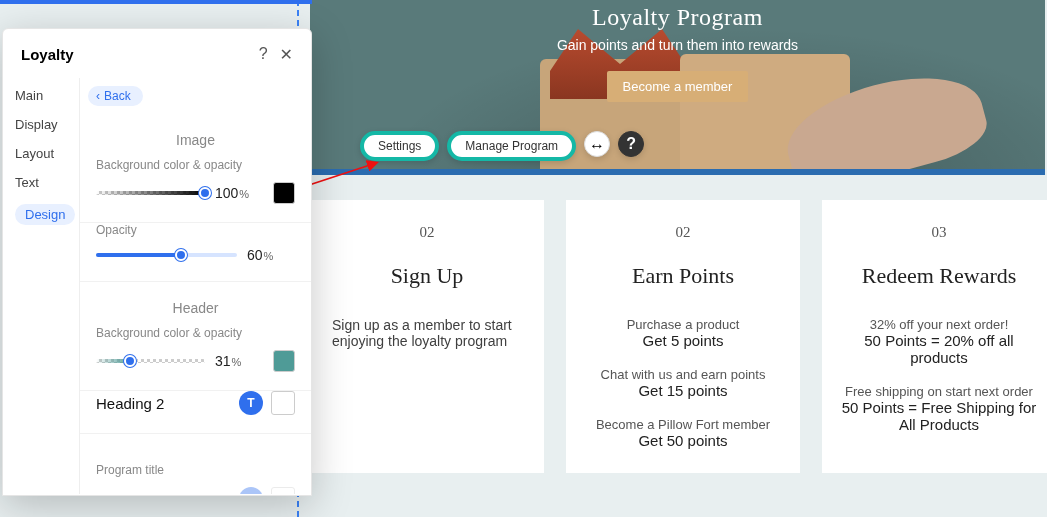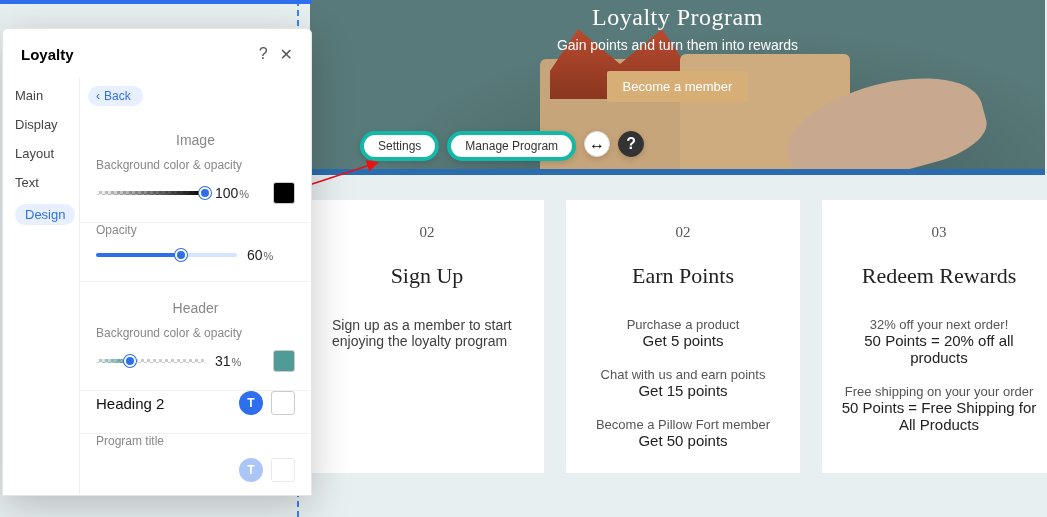--- a/index.html
+++ b/index.html
@@ -111,21 +111,21 @@
       <div class="line">Chat with us and earn points</div>
       <div class="strong">Get 15 points</div>
       <div class="line">Become a Pillow Fort member</div>
       <div class="strong" style="margin-bottom:0;">Get 50 points</div>
     </div>
     <div class="card">
       <div class="num">03</div>
       <div class="title">Redeem Rewards</div>
       <div class="line">32% off your next order!</div>
       <div class="strong">50 Points = 20% off all products</div>
-      <div class="line">Free shipping on your your order</div>
+      <div class="line">Free shipping on start next order</div>
       <div class="strong" style="margin-bottom:0;">50 Points = Free Shipping for All Products</div>
     </div>
   </div>
 </div>
 
 <svg class="arrow" viewBox="0 0 320 96">
   <defs>
       <marker id="ah" markerWidth="8" markerHeight="8" refX="6" refY="4" orient="auto">
         <path d="M0,0 L8,4 L0,8 Z" fill="#e11"></path>
       </marker>
@@ -201,21 +201,21 @@
       <div class="field">
         <div class="text-row">
           <span class="text-val">Heading 2</span>
           <div style="display:flex; gap:8px;">
             <span class="circ">T</span>
             <span class="sq"></span>
           </div>
         </div>
       </div>
 
-      <div class="field" style="border-bottom:none; padding-bottom:6px;">
+      <div class="field" style="border-bottom:none; padding-bottom:6px;margin-top:29px;">
         <span class="field-label">Program title</span>
         <div class="text-row" style="opacity:.4;">
           <span class="text-val"></span>
           <div style="display:flex; gap:8px;">
             <span class="circ">T</span>
             <span class="sq"></span>
           </div>
         </div>
       </div>
 

